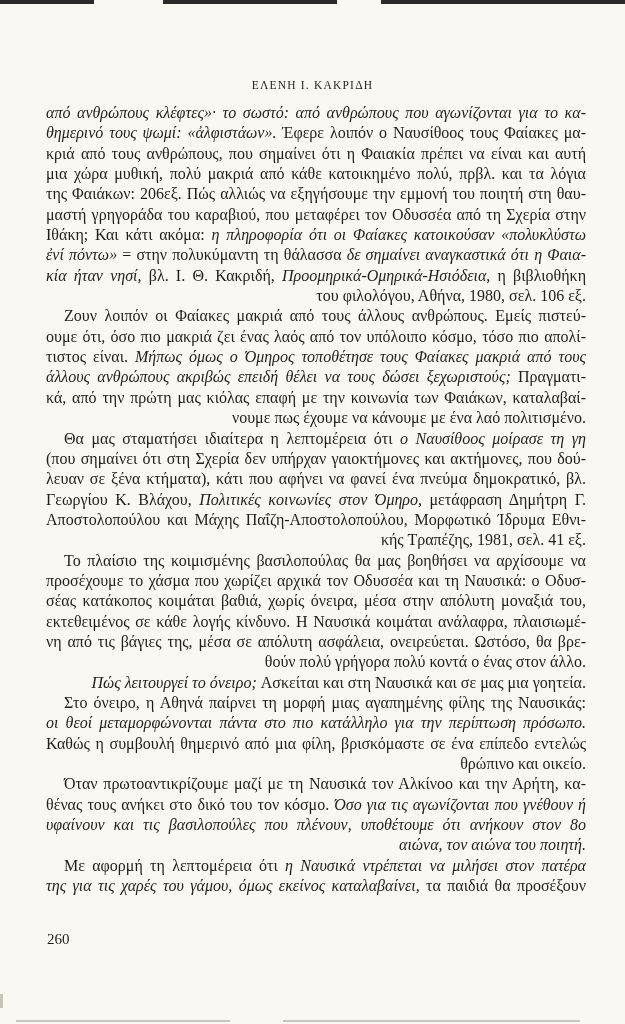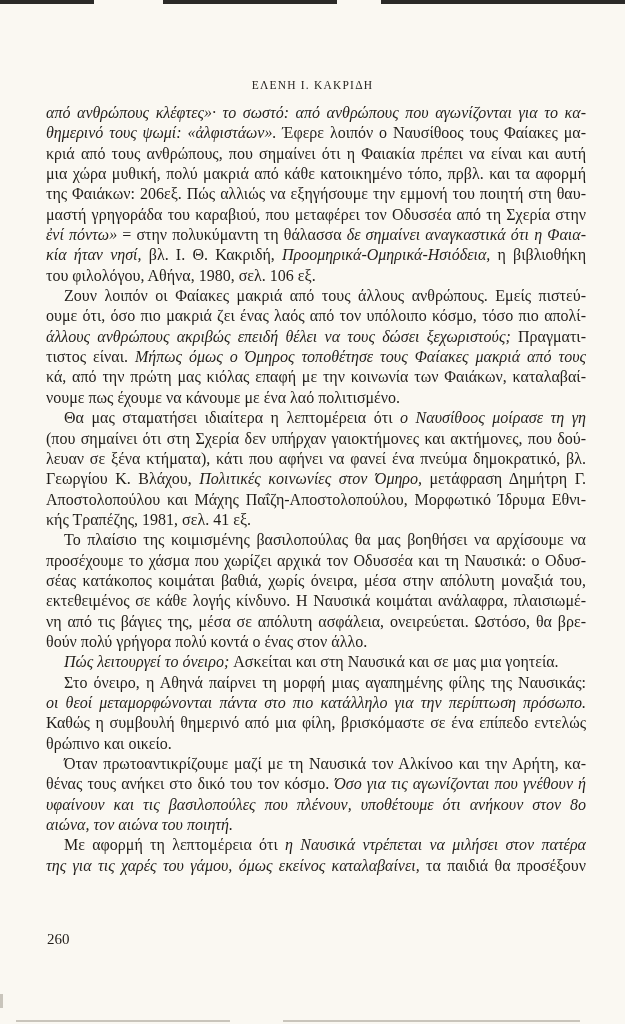--- a/index.html
+++ b/index.html
@@ -49,21 +49,21 @@
     line-height: 20.35px;
     font-size: 16px;
     text-align: justify;
     text-align-last: justify;
     overflow: hidden;
     white-space: nowrap;
   }
   
   .line { white-space: normal; }
   .line.line-end {
-    text-align: left;
+    text-align: right;
     text-align-last: auto;
   }
   .line.line-indent {
     padding-left: 18px;
   }
   .seg-italic { font-style: italic; }
   .seg-roman  { font-style: normal; }
   .page-number {
     position: absolute;
     left: 47px;
@@ -80,32 +80,33 @@
   <div class="scan-mark" style="left:163px; top:0; width:174px; height:4px;"></div>
   <div class="scan-mark" style="left:381px; top:0; width:244px; height:4px;"></div>
 
   <div class="running-header">ΕΛΕΝΗ Ι. ΚΑΚΡΙΔΗ</div>
 
   <div class="text-block" id="text-block">
       <div class="para">
         <div class="line"><span class="seg-italic">από ανθρώπους κλέφτες»· το σωστό: από ανθρώπους που αγωνίζονται για το κα-</span></div>
         <div class="line"><span class="seg-italic">θημερινό τους ψωμί: «ἀλφιστάων». </span><span class="seg-roman">Έφερε λοιπόν ο Ναυσίθοος τους Φαίακες μα-</span></div>
         <div class="line"><span class="seg-roman">κριά από τους ανθρώπους, που σημαίνει ότι η Φαιακία πρέπει να είναι και αυτή</span></div>
-        <div class="line"><span class="seg-roman">μια χώρα μυθική, πολύ μακριά από κάθε κατοικημένο τόπο, πρβλ. και τα αφορμή</span></div>
+        <div class="line"><span class="seg-roman">μια χώρα μυθική, πολύ μακριά από κάθε κατοικημένο πολύ, πρβλ. και τα λόγια</span></div>
         <div class="line"><span class="seg-roman">της Φαιάκων: 206εξ. Πώς αλλιώς να εξηγήσουμε την εμμονή του ποιητή στη θαυ-</span></div>
         <div class="line"><span class="seg-roman">μαστή γρηγοράδα του καραβιού, που μεταφέρει τον Οδυσσέα από τη Σχερία στην</span></div>
+        <div class="line"><span class="seg-roman">Ιθάκη; Και κάτι ακόμα: </span><span class="seg-italic">η πληροφορία ότι οι Φαίακες κατοικούσαν «πολυκλύστω</span></div>
         <div class="line"><span class="seg-italic">ἐνί πόντω» </span><span class="seg-roman">= στην πολυκύμαντη τη θάλασσα </span><span class="seg-italic">δε σημαίνει αναγκαστικά ότι η Φαια-</span></div>
         <div class="line"><span class="seg-italic">κία ήταν νησί, </span><span class="seg-roman">βλ. Ι. Θ. Κακριδή, </span><span class="seg-italic">Προομηρικά-Ομηρικά-Ησιόδεια, </span><span class="seg-roman">η βιβλιοθήκη</span></div>
         <div class="line line-end"><span class="seg-roman">του φιλολόγου, Αθήνα, 1980, σελ. 106 εξ.</span></div>
       </div>
       <div class="para">
         <div class="line line-indent"><span class="seg-roman">Ζουν λοιπόν οι Φαίακες μακριά από τους άλλους ανθρώπους. Εμείς πιστεύ-</span></div>
         <div class="line"><span class="seg-roman">ουμε ότι, όσο πιο μακριά ζει ένας λαός από τον υπόλοιπο κόσμο, τόσο πιο απολί-</span></div>
+        <div class="line"><span class="seg-roman">τιστος είναι. </span><span class="seg-italic">Μήπως όμως ο Όμηρος τοποθέτησε τους Φαίακες μακριά από τους</span></div>
         <div class="line"><span class="seg-italic">άλλους ανθρώπους ακριβώς επειδή θέλει να τους δώσει ξεχωριστούς; </span><span class="seg-roman">Πραγματι-</span></div>
-        <div class="line"><span class="seg-roman">τιστος είναι. </span><span class="seg-italic">Μήπως όμως ο Όμηρος τοποθέτησε τους Φαίακες μακριά από τους</span></div>
         <div class="line"><span class="seg-roman">κά, από την πρώτη μας κιόλας επαφή με την κοινωνία των Φαιάκων, καταλαβαί-</span></div>
         <div class="line line-end"><span class="seg-roman">νουμε πως έχουμε να κάνουμε με ένα λαό πολιτισμένο.</span></div>
       </div>
       <div class="para">
         <div class="line line-indent"><span class="seg-roman">Θα μας σταματήσει ιδιαίτερα η λεπτομέρεια ότι </span><span class="seg-italic">ο Ναυσίθοος μοίρασε τη γη</span></div>
         <div class="line"><span class="seg-roman">(που σημαίνει ότι στη Σχερία δεν υπήρχαν γαιοκτήμονες και ακτήμονες, που δού-</span></div>
         <div class="line"><span class="seg-roman">λευαν σε ξένα κτήματα), κάτι που αφήνει να φανεί ένα πνεύμα δημοκρατικό, βλ.</span></div>
         <div class="line"><span class="seg-roman">Γεωργίου Κ. Βλάχου, </span><span class="seg-italic">Πολιτικές κοινωνίες στον Όμηρο, </span><span class="seg-roman">μετάφραση Δημήτρη Γ.</span></div>
         <div class="line"><span class="seg-roman">Αποστολοπούλου και Μάχης Παΐζη-Αποστολοπούλου, Μορφωτικό Ίδρυμα Εθνι-</span></div>
         <div class="line line-end"><span class="seg-roman">κής Τραπέζης, 1981, σελ. 41 εξ.</span></div>

